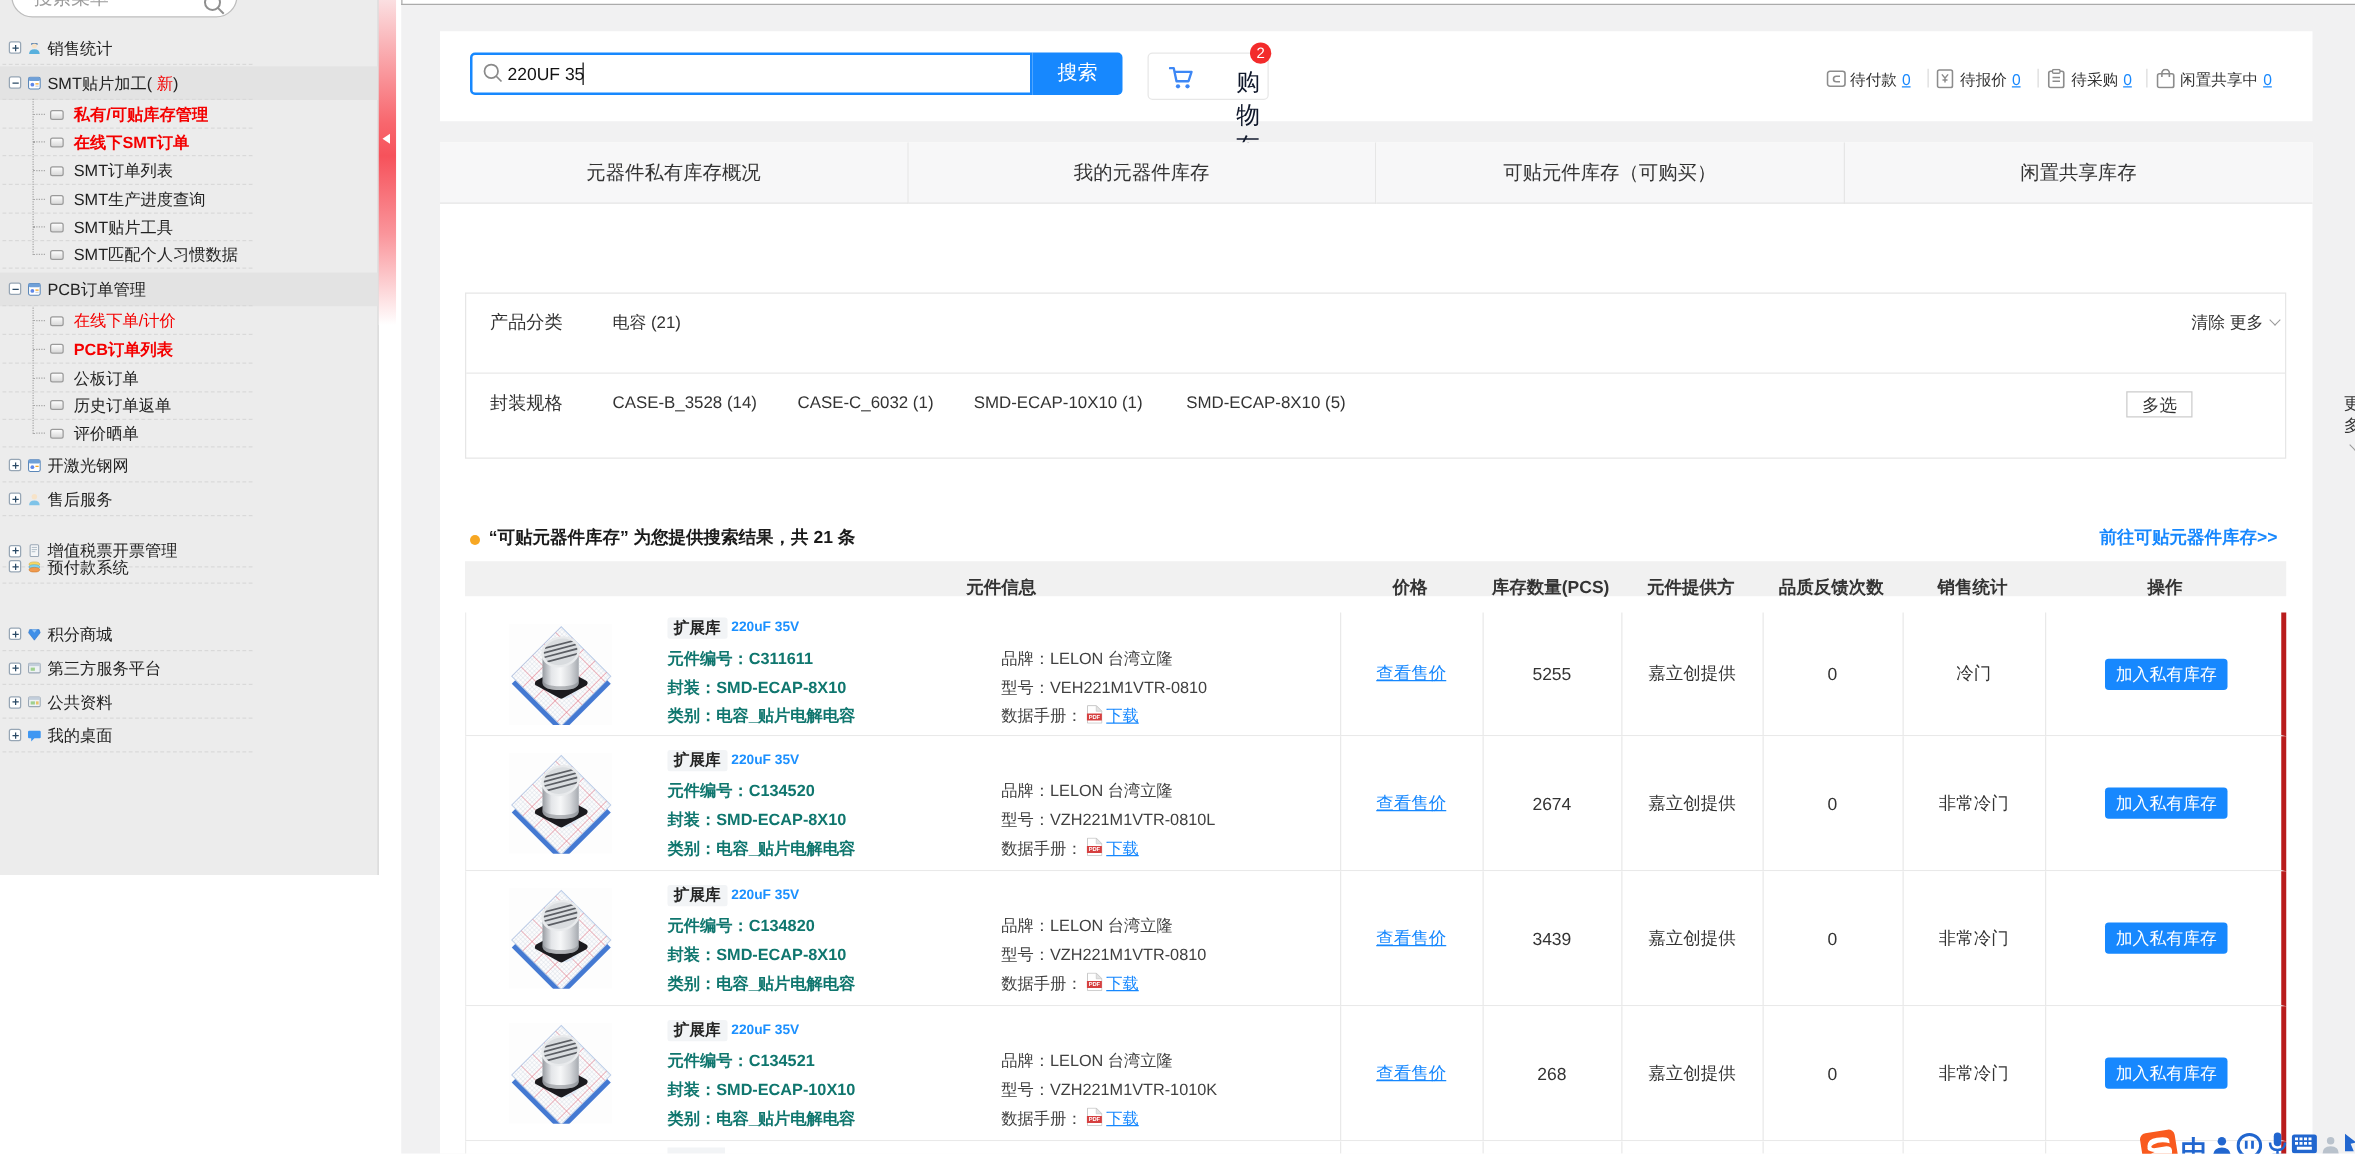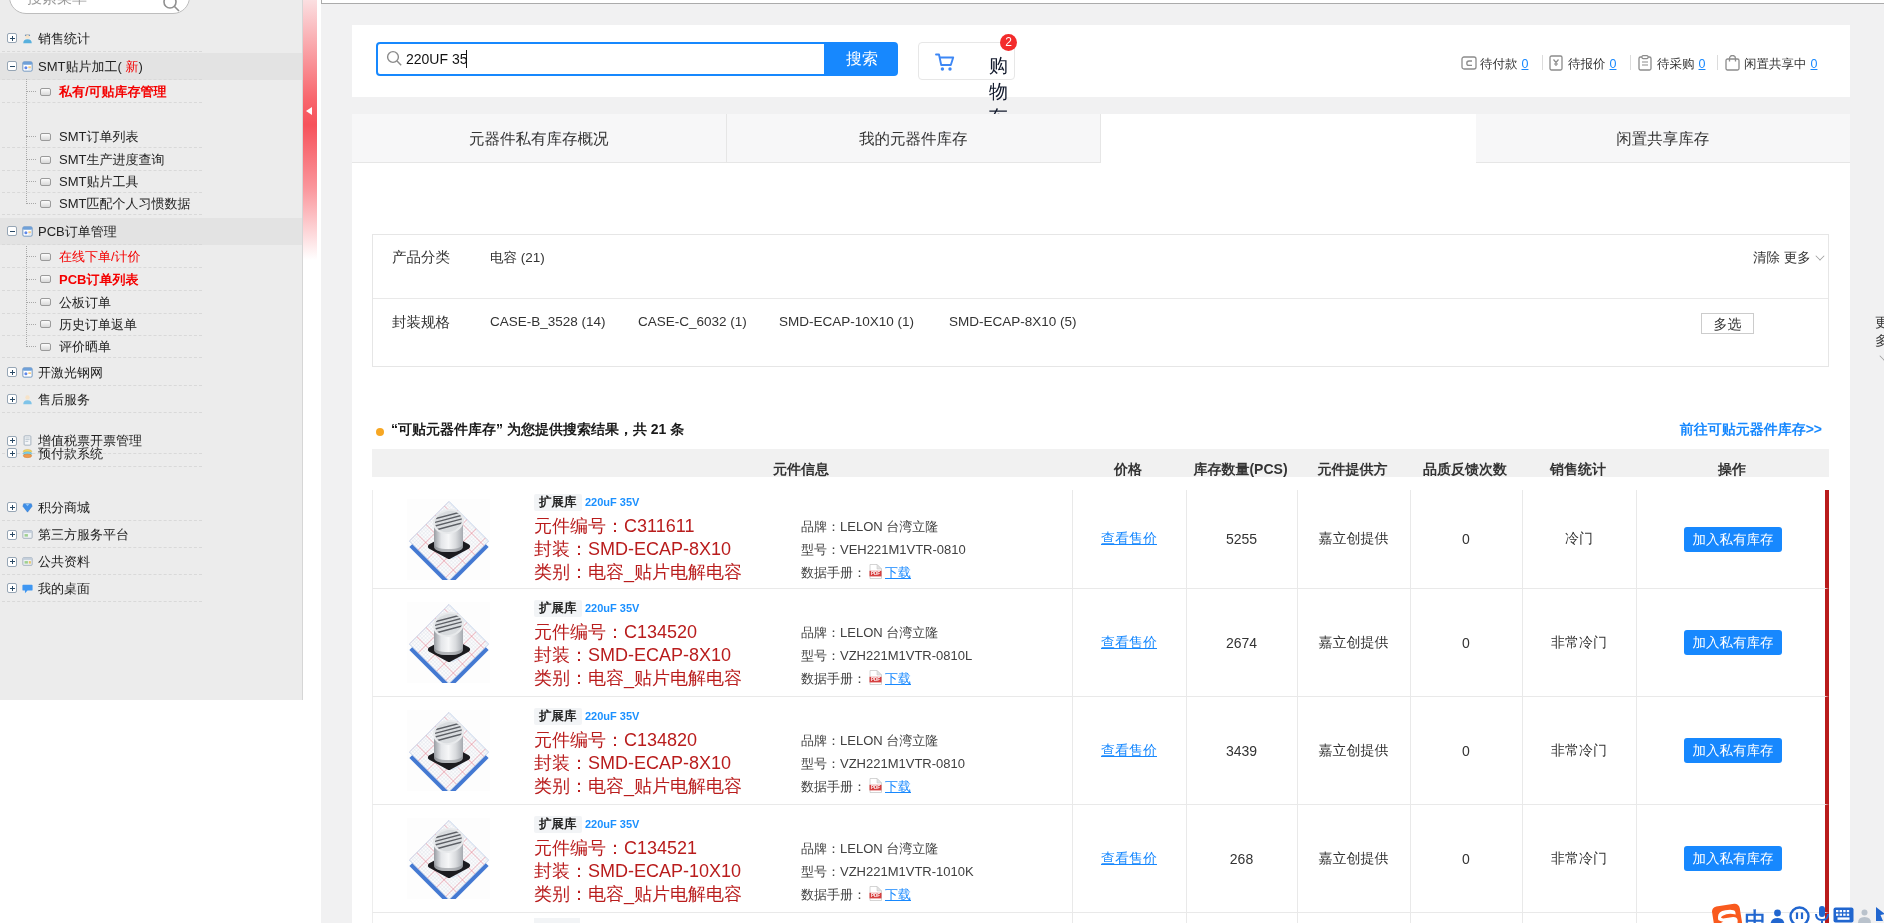--- a/index.html
+++ b/index.html
@@ -88,21 +88,21 @@
 .vline { position:absolute; top:0; bottom:0; width:1px; background:#e9e9e9; }
 .cell { position:absolute; top:0; height:100%; display:flex; align-items:center;
   justify-content:center; font-size:14px; color:#333; }
 .link { color:#1788fe; text-decoration:underline; }
 .bluebtn { background:#1788fe; color:#fff; font-size:13.5px; width:98px; height:25px;
   line-height:25px; text-align:center; border-radius:3px; }
 .pimg { position:absolute; left:34px; width:83px; height:81px; }
 .badge { position:absolute; left:161px; background:#f2f4f6; color:#222; font-weight:bold;
   font-size:12.5px; padding:0 5px; height:17px; line-height:17px; border-radius:2px; }
 .ptitle { position:absolute; left:212px; font-size:11px; font-weight:bold; color:#1b90ff; }
-.dline { position:absolute; left:161px; font-size:18px; color:#b91c1c; }
+.dline { position:absolute; left:161px; font-size:13px; color:#0f766e;font-weight:bold; }
 .dline2 { position:absolute; left:428px; font-size:13px; color:#404040; }
 .trow { border-right:4px solid #b91c1c; }
 .pimg { top:50%; margin-top:-40.5px; }
 .badge { top:50%; margin-top:-45px; }
 .ptitle { top:50%; margin-top:-46px; height:19px; line-height:19px; }
 .dline, .dline2 { height:17px; line-height:17px; }
 .l2 { top:50%; margin-top:-21px; }
 .l3 { top:50%; margin-top:2px; }
 .l4 { top:50%; margin-top:25px; }
 .pdfico { display:inline-block; vertical-align:-2px; margin:0 3px; }
@@ -191,20 +191,25 @@
         <span class="txt">SMT贴片加工( <span class="red">新</span>)</span>
         <div class="sep"></div>
       </div>
     <div class="treeline" style="top:79px;height:125px;"></div>
     <div class="treeline" style="top:244px;height:103px;"></div>
     <div class="mi sub-mi" style="top:80px;">
         <div class="sico"></div>
         <span class="txt red" style="font-weight:bold;">私有/可贴库存管理</span>
         <div class="sep"></div>
       </div>
+    <div class="mi sub-mi" style="top:102px;">
+        <div class="sico"></div>
+        <span class="txt red" style="font-weight:bold;">在线下SMT订单</span>
+        <div class="sep"></div>
+      </div>
     <div class="mi sub-mi" style="top:125px;">
         <div class="sico"></div>
         <span class="txt">SMT订单列表</span>
         <div class="sep"></div>
       </div>
     <div class="mi sub-mi" style="top:148px;">
         <div class="sico"></div>
         <span class="txt">SMT生产进度查询</span>
         <div class="sep"></div>
       </div>
@@ -407,20 +412,21 @@
       <div class="statsep" style="left:1365px;"></div>
       <svg class="abs" style="left:1373px;top:30px;" width="15" height="16" viewBox="0 0 15 16">
           <rect x="1" y="4" width="13" height="11" rx="1.5" fill="none" stroke="#8c8c8c" stroke-width="1.3"></rect>
           <path d="M4.5 6.5 V3.5 a3 3 0 0 1 6 0 V6.5" fill="none" stroke="#8c8c8c" stroke-width="1.3"></path>
         </svg>
       <div class="stat" style="left:1392px;">闲置共享中<span class="zero">0</span></div>
     </div>
     <div id="maincard">
       <div class="tab" style="left:0; width:374.5px; border-right:1px solid #e6e6e6;">元器件私有库存概况</div>
       <div class="tab" style="left:374.5px; width:374.5px; border-right:1px solid #e6e6e6;">我的元器件库存</div>
+      <div class="tab" style="left:749px; width:374.5px; border-right:1px solid #e6e6e6;">可贴元件库存（可购买）</div>
       <div class="tab" style="left:1123.5px; width:374.5px;">闲置共享库存</div>
       <div id="filter">
         <div class="r1">
           <span class="flabel">产品分类</span>
           <span class="fval" style="left:117px;">电容 (21)</span>
           <span class="fval" style="left:1380px;color:#333;">清除 更多<span class="caret"></span></span>
         </div>
         <span class="flabel" style="top:78px;">封装规格</span>
         <span class="fval" style="left:117px;top:78px;">CASE-B_3528 (14)</span>
         <span class="fval" style="left:265px;top:78px;">CASE-C_6032 (1)</span>

